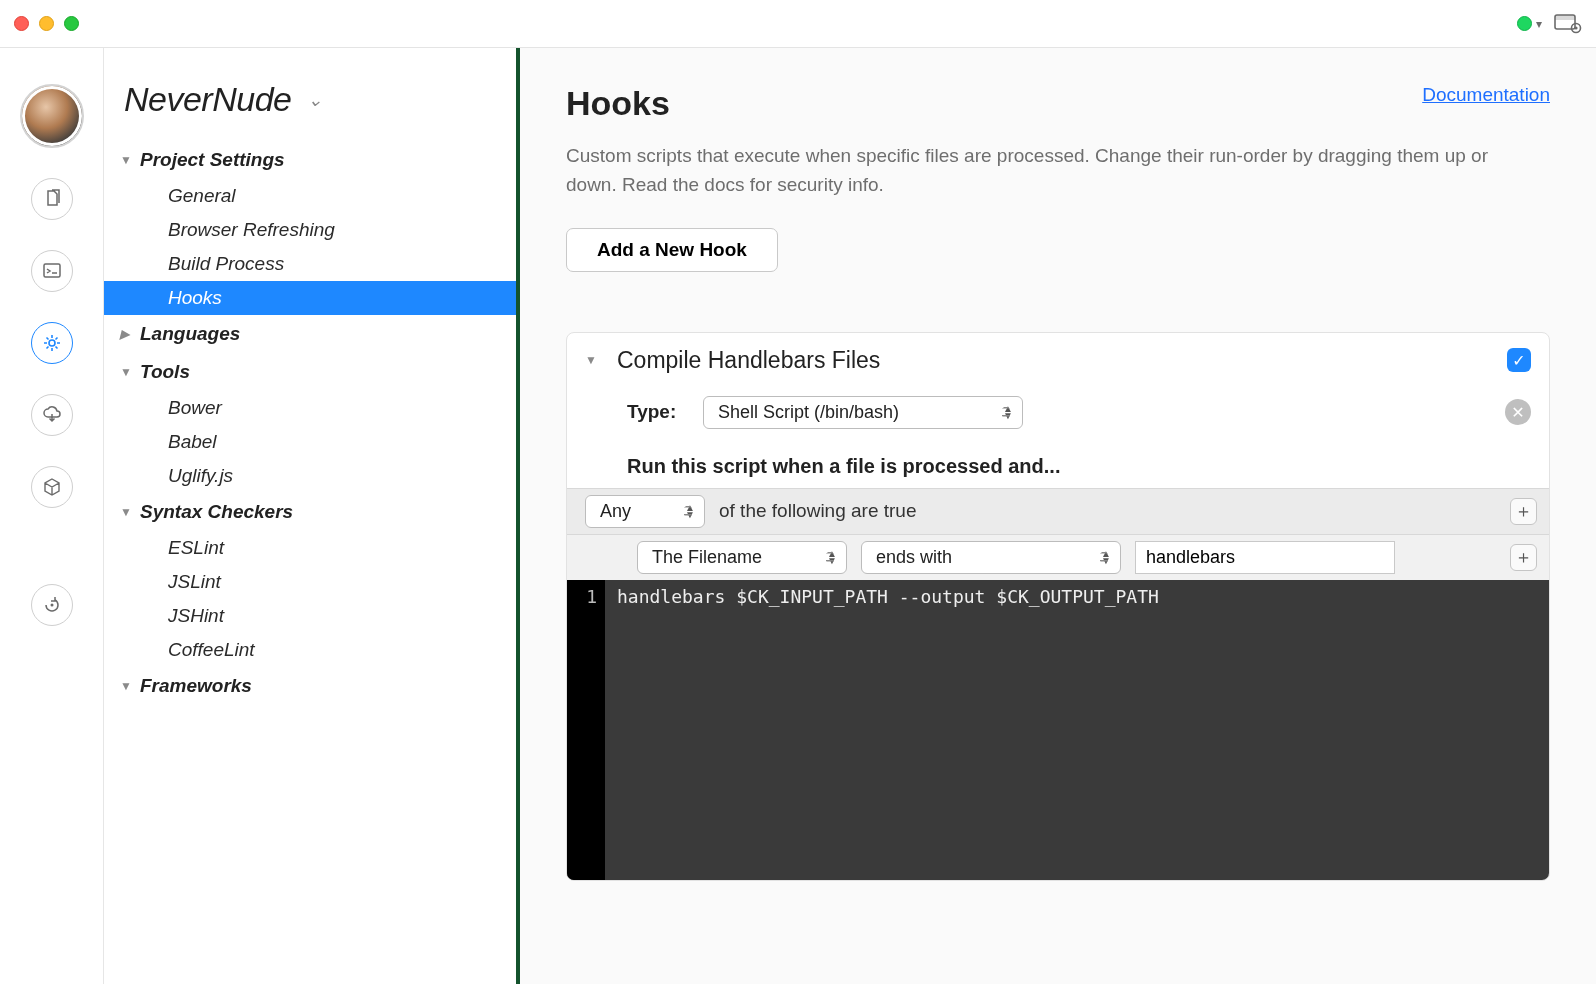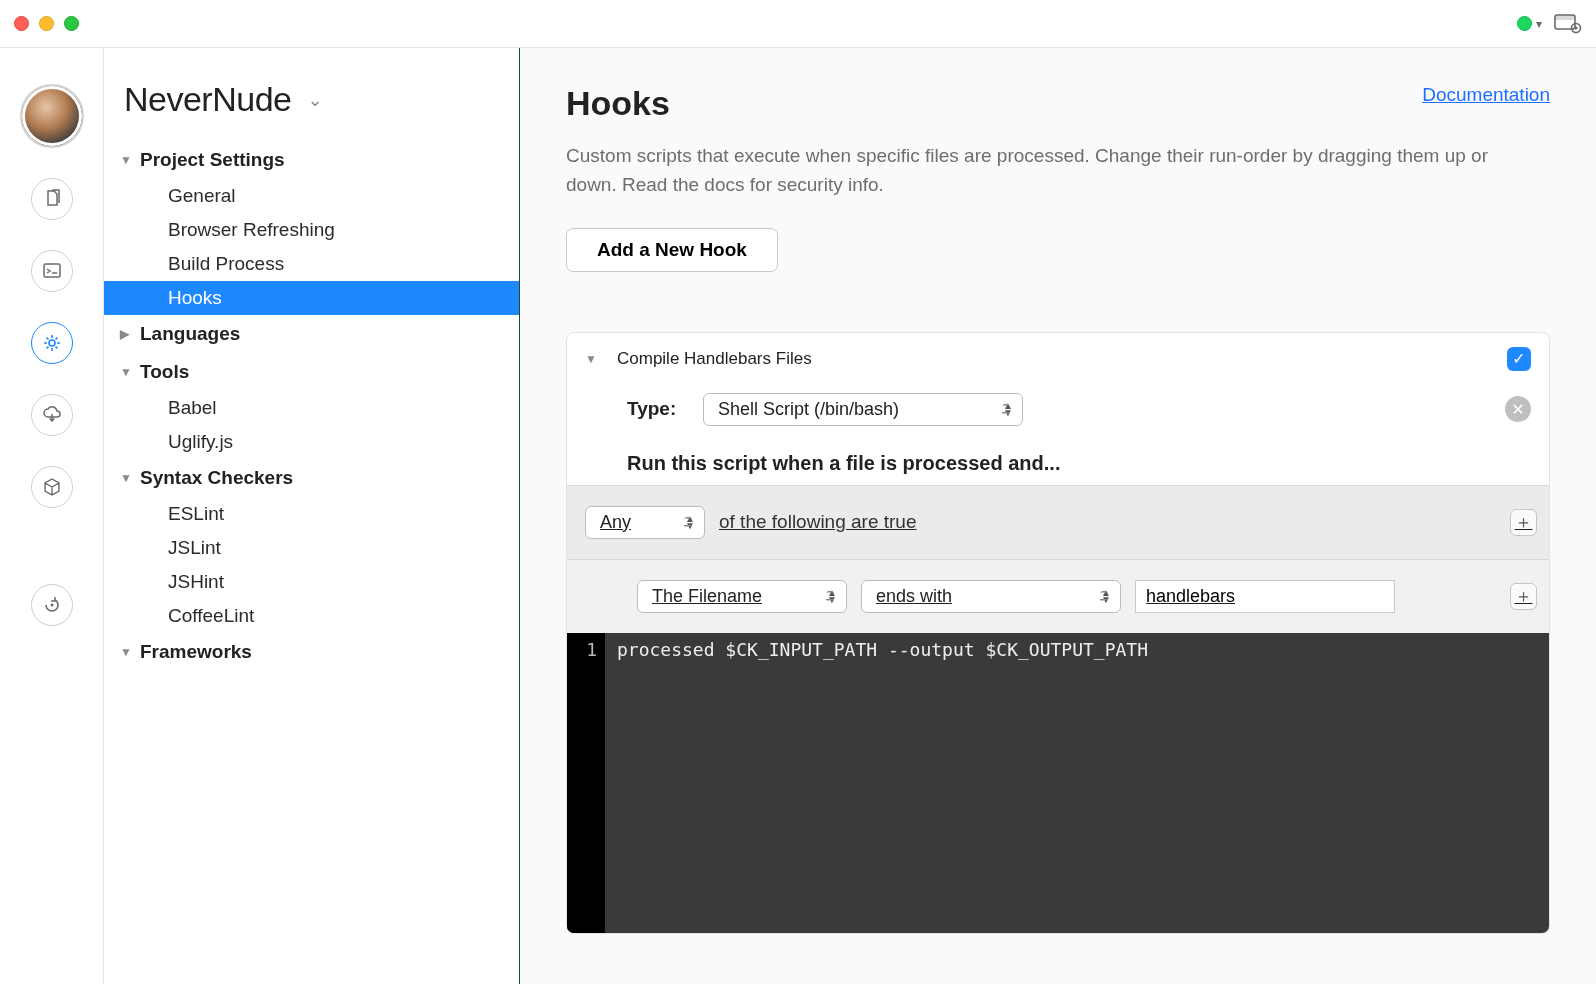--- a/index.html
+++ b/index.html
@@ -19,51 +19,51 @@
 .titlebar svg { display:block; }
 
 
 .app { display: flex; height: calc(984px - 48px); }
 .iconrail { width: 104px; border-right: 1px solid #e6e6e6; display: flex; flex-direction: column; align-items: center; padding: 36px 0; gap: 30px; }
 .avatar { width: 64px; height: 64px; border-radius: 50%; background: radial-gradient(circle at 40% 35%, #e7c6a8 0%, #b07b51 40%, #3a3a3a 75%); border: 2px solid #d3d3d3; box-shadow: inset 0 0 0 3px #fff; cursor:pointer; }
 .rail-btn { width: 42px; height: 42px; border-radius: 50%; border: 1.5px solid #cfcfcf; display:flex; align-items:center; justify-content:center; color:#6b6b6b; cursor:pointer; background:#fff; }
 .rail-btn.active { border-color:#1e88ff; color:#1e88ff; }
 .rail-sep { height: 16px; }
 
-.sidebar { width: 416px; border-right: 1px solid #14532d; overflow: hidden; }
+.sidebar { width: 416px; border-right: 4px solid #14532d; overflow: hidden; font-style: italic; }
 .project-header { display:flex; align-items:center; padding: 32px 20px 22px 20px; gap: 14px; }
 .project-title { font-size: 34px; font-weight: 500; letter-spacing: -0.5px; }
 .project-chev { font-size: 18px; color:#888; margin-left:2px; }
 
 .navlist { padding: 0 0 20px 0; }
 .nav-group-head { display:flex; align-items:center; padding: 8px 12px 8px 16px; font-weight: 700; font-size: 19px; cursor:pointer; }
 .disclosure { width: 20px; color:#8a8a8a; font-size: 12px; }
 .nav-item { padding: 6px 0 6px 64px; font-size: 19px; color:#2b2b2b; cursor:pointer; }
 .nav-item.active { background:#1e88ff; color:#fff; }
 
 .content { flex:1; padding: 36px 46px 0 46px; overflow:hidden; background:#fafafa; }
 .page-title { font-size: 34px; font-weight: 600; margin-bottom: 18px; }
 .header-row { display:flex; align-items:flex-start; }
 .doclink { color:#1e6fff; text-decoration: underline; font-size: 19px; margin-left:auto; cursor:pointer; white-space:nowrap; }
 .desc { color:#6e6e6e; font-size: 19px; line-height: 1.55; max-width: 960px; }
 .add-btn { margin-top: 28px; background:#fff; border:1px solid #c9c9c9; border-radius: 7px; padding: 10px 30px; font-size: 19px; font-weight: 600; cursor:pointer; }
 
 .hook-card { margin-top: 60px; background:#fff; border:1px solid #e2e2e2; border-radius: 8px; overflow:hidden; }
 .hook-head { display:flex; align-items:center; padding: 14px 18px; gap: 12px; }
-.hook-title { font-size: 17px; font-weight:500; }
+.hook-title { font-size: 23px; font-weight:500; }
 .hook-check { width:24px; height:24px; border-radius:6px; background:#1e88ff; color:#fff; display:flex; align-items:center; justify-content:center; font-size:16px; margin-left:auto; cursor:pointer; }
 .hook-row { display:flex; align-items:center; padding: 8px 18px 14px 60px; gap: 16px; }
 .lbl { font-weight:700; font-size:19px; min-width: 60px; }
 .macselect { background:#fff; border:1px solid #bcbcbc; border-radius:6px; padding: 5px 32px 5px 14px; font-size: 18px; position:relative; display:inline-flex; align-items:flex-start; min-height: 32px; cursor:pointer; }
 .macselect::after { content:''; position:absolute; right:10px; top:50%; transform:translateY(-50%); width:12px; height:14px; background: linear-gradient(#888,#888) center 2px/8px 1.5px no-repeat, linear-gradient(#888,#888) center 10px/8px 1.5px no-repeat; clip-path: polygon(50% 0,100% 35%,0 35%,50% 0,0 65%,100% 65%,50% 100%,0 65%); }
 .macselect .arrows { position:absolute; right:9px; top:50%; transform:translateY(-50%); font-size:10px; color:#555; line-height:7px; }
 .delete-btn { width:26px; height:26px; border-radius:50%; background:#bfbfbf; color:#fff; display:flex; align-items:center; justify-content:center; margin-left:auto; cursor:pointer; font-size:16px; }
 
 .cond-label { padding: 12px 18px 10px 60px; font-size: 20px; font-weight:700; }
-.cond-row { display:flex; align-items:center; gap: 14px; padding: 20px 12px; background:#ebebeb; border-top:1px solid #d8d8d8;text-decoration:underline; }
+.cond-row { display:flex; align-items:center; gap: 14px; padding: 6px 12px; background:#ebebeb; border-top:1px solid #d8d8d8; }
 .cond-row.sub { padding-left: 70px; background:#f1f1f1; }
 .cond-text { font-size: 19px; color:#333; }
 .plus-btn { width:27px; height:27px; border:1px solid #c5c5c5; border-radius:6px; background:#fafafa; display:inline-flex; align-items:center; justify-content:center; font-size:18px; color:#555; cursor:pointer; margin-left:auto; }
 .textinput { background:#fff; border:1px solid #c9c9c9; border-radius:0; padding:5px 10px; font-size:18px; min-width:260px; }
 
 .editor { background:#3a3a3a; display:flex; min-height: 300px; font-family: "SF Mono", Menlo, monospace; font-size:18px; }
 .gutter { width:38px; background:#000; color:#bbb; text-align:right; padding: 6px 8px 0 0; }
 .code { flex:1; color:#eee; padding: 6px 0 0 12px; white-space: pre; }
 </style>
 </head>
@@ -146,20 +146,21 @@
         <div class="nav-item">Build Process</div>
         <div class="nav-item active">Hooks</div>
       <div class="nav-group-head">
           <span class="disclosure">▶</span>
           <span>Languages</span>
         </div>
       <div class="nav-group-head">
           <span class="disclosure">▼</span>
           <span>Tools</span>
         </div>
+        <div class="nav-item">Bower</div>
         <div class="nav-item">Babel</div>
         <div class="nav-item">Uglify.js</div>
       <div class="nav-group-head">
           <span class="disclosure">▼</span>
           <span>Syntax Checkers</span>
         </div>
         <div class="nav-item">ESLint</div>
         <div class="nav-item">JSLint</div>
         <div class="nav-item">JSHint</div>
         <div class="nav-item">CoffeeLint</div>
@@ -213,17 +214,17 @@
         <span class="macselect" style="min-width:260px">
           <span>ends with</span>
           <span class="arrows">▲<br>▼</span>
         </span>
         <input class="textinput" value="handlebars" style="">
         <span class="plus-btn">＋</span>
       </div>
 
       <div class="editor">
         <div class="gutter">1</div>
-        <div class="code">processed $CK_INPUT_PATH --output $CK_OUTPUT_PATH</div>
+        <div class="code">handlebars $CK_INPUT_PATH --output $CK_OUTPUT_PATH</div>
       </div>
     </div>
   </div>
 </div>
 
 </body></html>

